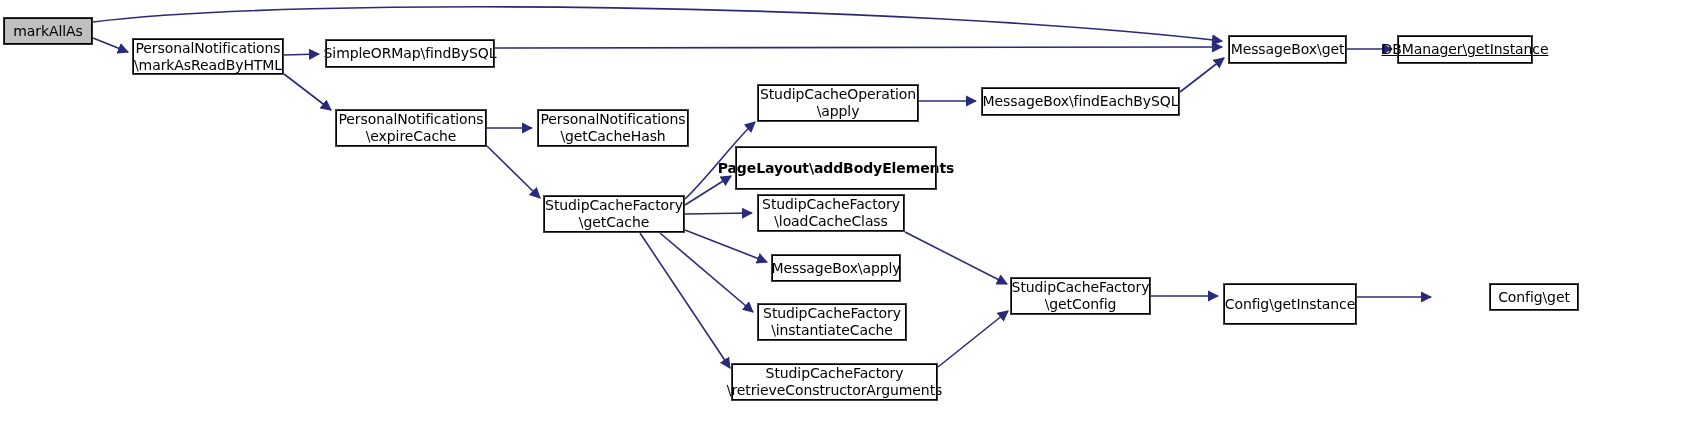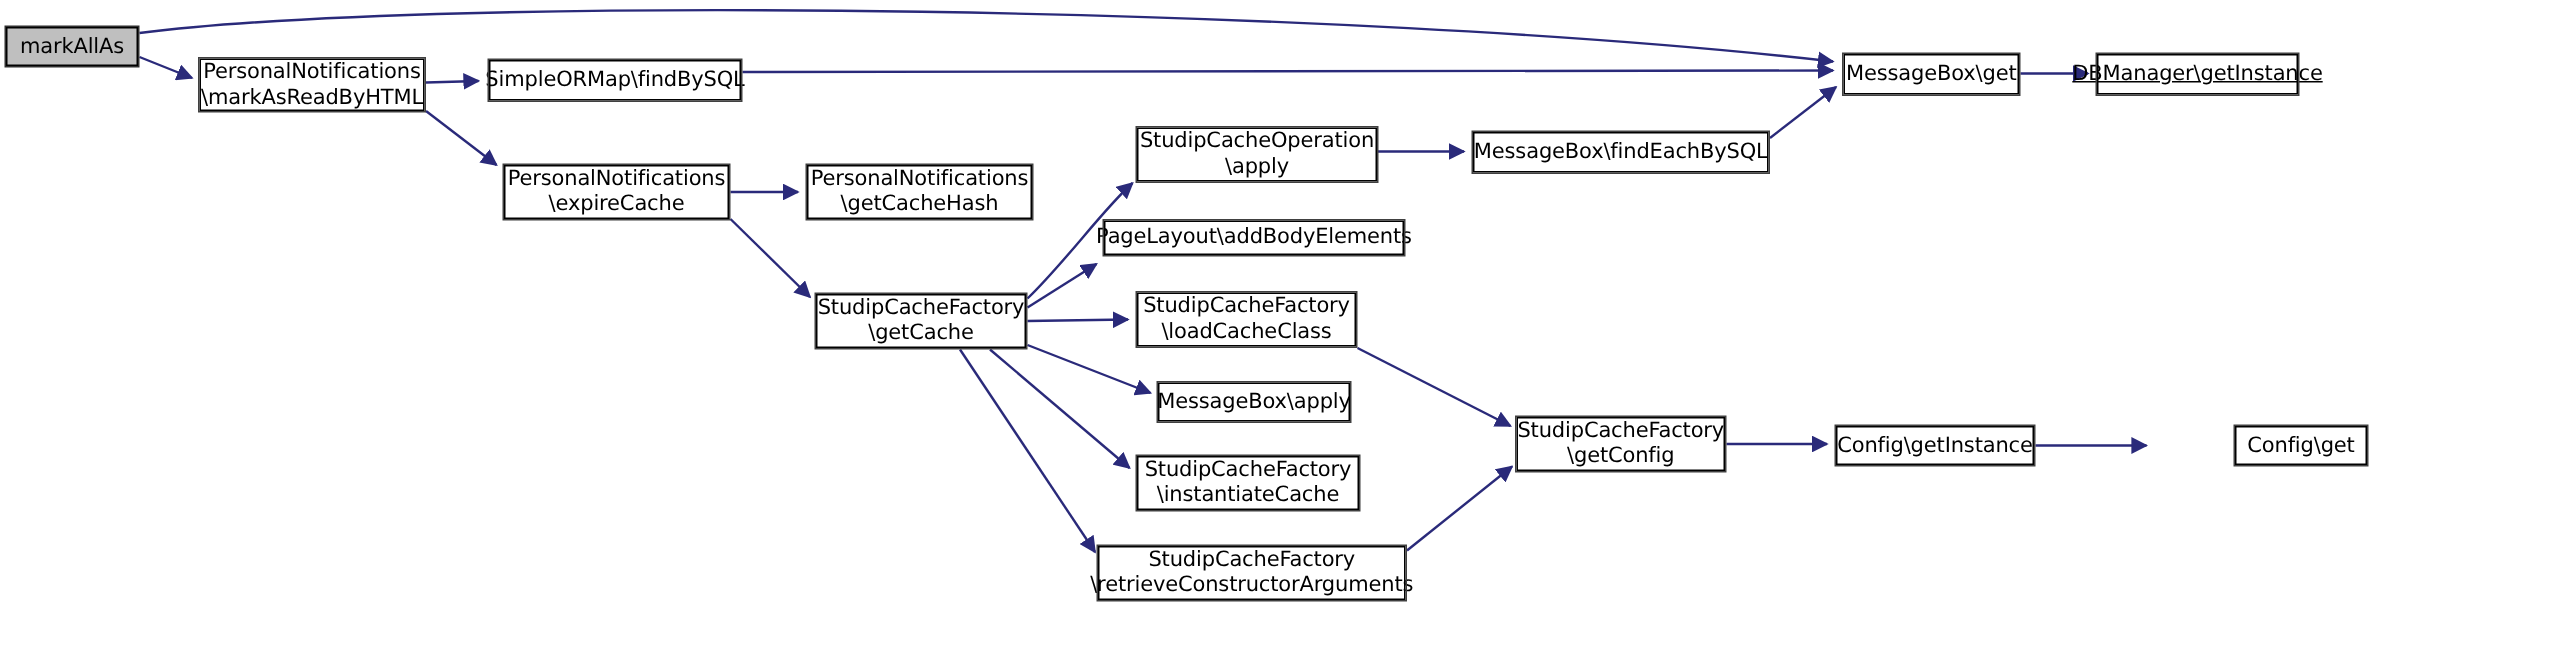--- a/index.html
+++ b/index.html
@@ -81,29 +81,29 @@
       <div class="node" style="left: 326px; top: 40px; width: 168px; height: 27px;">SimpleORMap\findBySQL</div>
       <div class="node" style="left: 336px; top: 110px; width: 150px; height: 36px;">PersonalNotifications
 \expireCache</div>
       <div class="node" style="left: 538px; top: 110px; width: 150px; height: 36px;">PersonalNotifications
 \getCacheHash</div>
       <div class="node" style="left: 544px; top: 196px; width: 140px; height: 36px;">StudipCacheFactory
 \getCache</div>
       <div class="node" style="left: 758px; top: 85px; width: 160px; height: 36px;">StudipCacheOperation
 \apply</div>
       <div class="node" style="left: 982px; top: 88px; width: 197px; height: 27px;">MessageBox\findEachBySQL</div>
-      <div class="node" style="left: 736px; top: 147px; width: 200px; height: 23px;">PageLayout\addBodyElements</div>
+      <div class="node" style="left: 736px; top: 147px; width: 200px; height: 42px; font-weight: bold;">PageLayout\addBodyElements</div>
       <div class="node" style="left: 758px; top: 195px; width: 146px; height: 36px;">StudipCacheFactory
 \loadCacheClass</div>
       <div class="node" style="left: 772px; top: 255px; width: 128px; height: 26px;">MessageBox\apply</div>
       <div class="node" style="left: 758px; top: 304px; width: 148px; height: 36px;">StudipCacheFactory
 \instantiateCache</div>
       <div class="node" style="left: 732px; top: 364px; width: 205px; height: 36px;">StudipCacheFactory
 \retrieveConstructorArguments</div>
       <div class="node" style="left: 1011px; top: 278px; width: 139px; height: 36px;">StudipCacheFactory
 \getConfig</div>
       <div class="node" style="left: 1229px; top: 36px; width: 117px; height: 27px;">MessageBox\get</div>
       <div class="node" style="left: 1398px; top: 36px; width: 134px; height: 27px; text-decoration: underline;">DBManager\getInstance</div>
-      <div class="node" style="left: 1224px; top: 284px; width: 132px; height: 26px;">Config\getInstance</div>
+      <div class="node" style="left: 1224px; top: 284px; width: 132px; height: 40px;">Config\getInstance</div>
       <div class="node" style="left: 1490px; top: 284px; width: 88px; height: 26px;">Config\get</div>
     </div>
 
 </div>
 
 </body></html>

